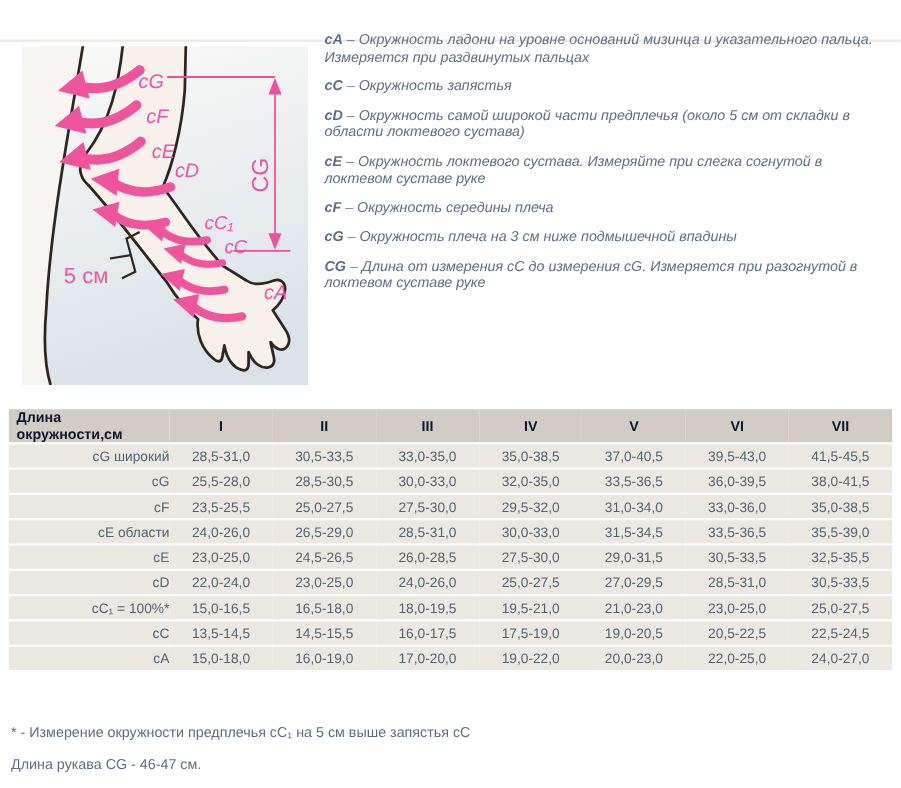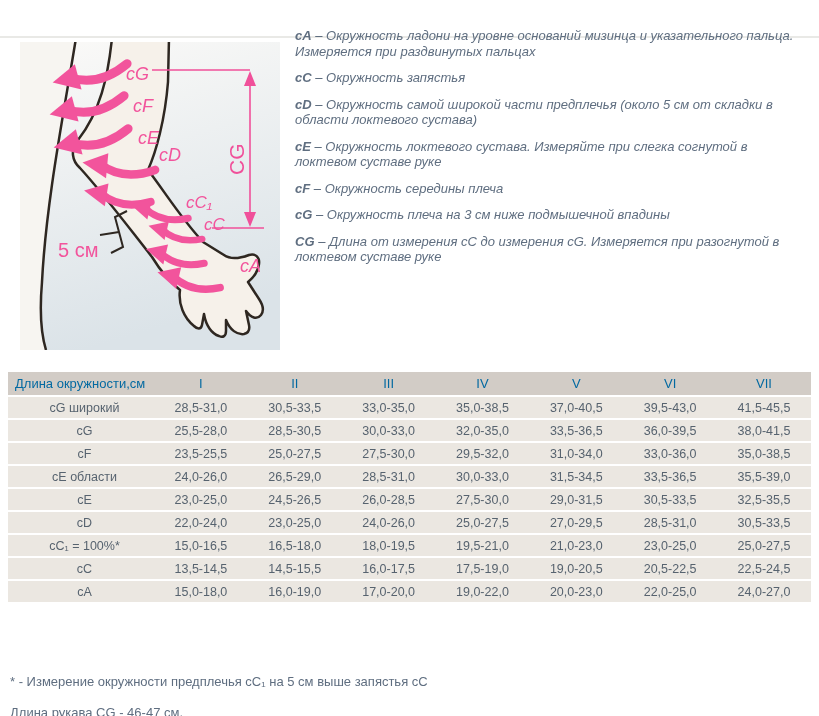--- a/index.html
+++ b/index.html
@@ -6,28 +6,28 @@
   body{font-family:"Liberation Sans","DejaVu Sans",sans-serif;color:#5f6e80;}
   .page{position:relative;width:819px;height:716px;background:#fff;overflow:hidden;}
   .top-rule{position:absolute;left:0;top:36px;width:819px;height:0;border-top:2px solid #e9e9e6;}
   .diagram{position:absolute;left:20px;top:42px;width:260px;height:308px;}
   .descs{position:absolute;left:295px;top:28px;width:516px;font-style:italic;}
   .descs p{margin:0 0 11px 0;font-size:13px;line-height:15.5px;color:#5f6e80;}
   .descs b{font-weight:bold;color:#5f6e80;}
   .tablewrap{position:absolute;left:8px;top:370px;width:803px;}
   table.size{width:803px;border-collapse:separate;border-spacing:0 2px;table-layout:fixed;font-size:12.5px;}
   table.size col.lab{width:146px;}
-  table.size thead th{background:#d2ccc6;color:#0369a1;font-weight:normal;height:23px;padding:0;}
+  table.size thead th{background:#d2ccc6;color:#0f172a;font-weight:bold;height:23px;padding:0;}
   table.size thead th.hl{text-align:left;padding-left:7px;font-size:13px;}
   table.size thead th.num{text-align:center;font-size:13px;}
   table.size tbody th,table.size tbody td{background:#ebe7e1;color:#57636f;font-weight:normal;height:21px;padding:0;}
-  table.size tbody th{text-align:center;padding-left:7px;}
+  table.size tbody th{text-align:right;padding-left:7px;}
   table.size tbody td{text-align:center;}
   .foot{position:absolute;left:10px;top:658px;width:790px;font-size:13px;color:#5f6e80;}
-  .foot p{margin:16px 0 14px 0;}
+  .foot p{margin:0 0 14px 0;}
   svg text{font-family:"Liberation Sans","DejaVu Sans",sans-serif;}
 </style>
 </head>
 <body>
 
 <div class="page">
 
   <div class="top-rule"></div>
 
   <svg class="diagram" viewBox="0 0 260 308" width="260" height="308">

